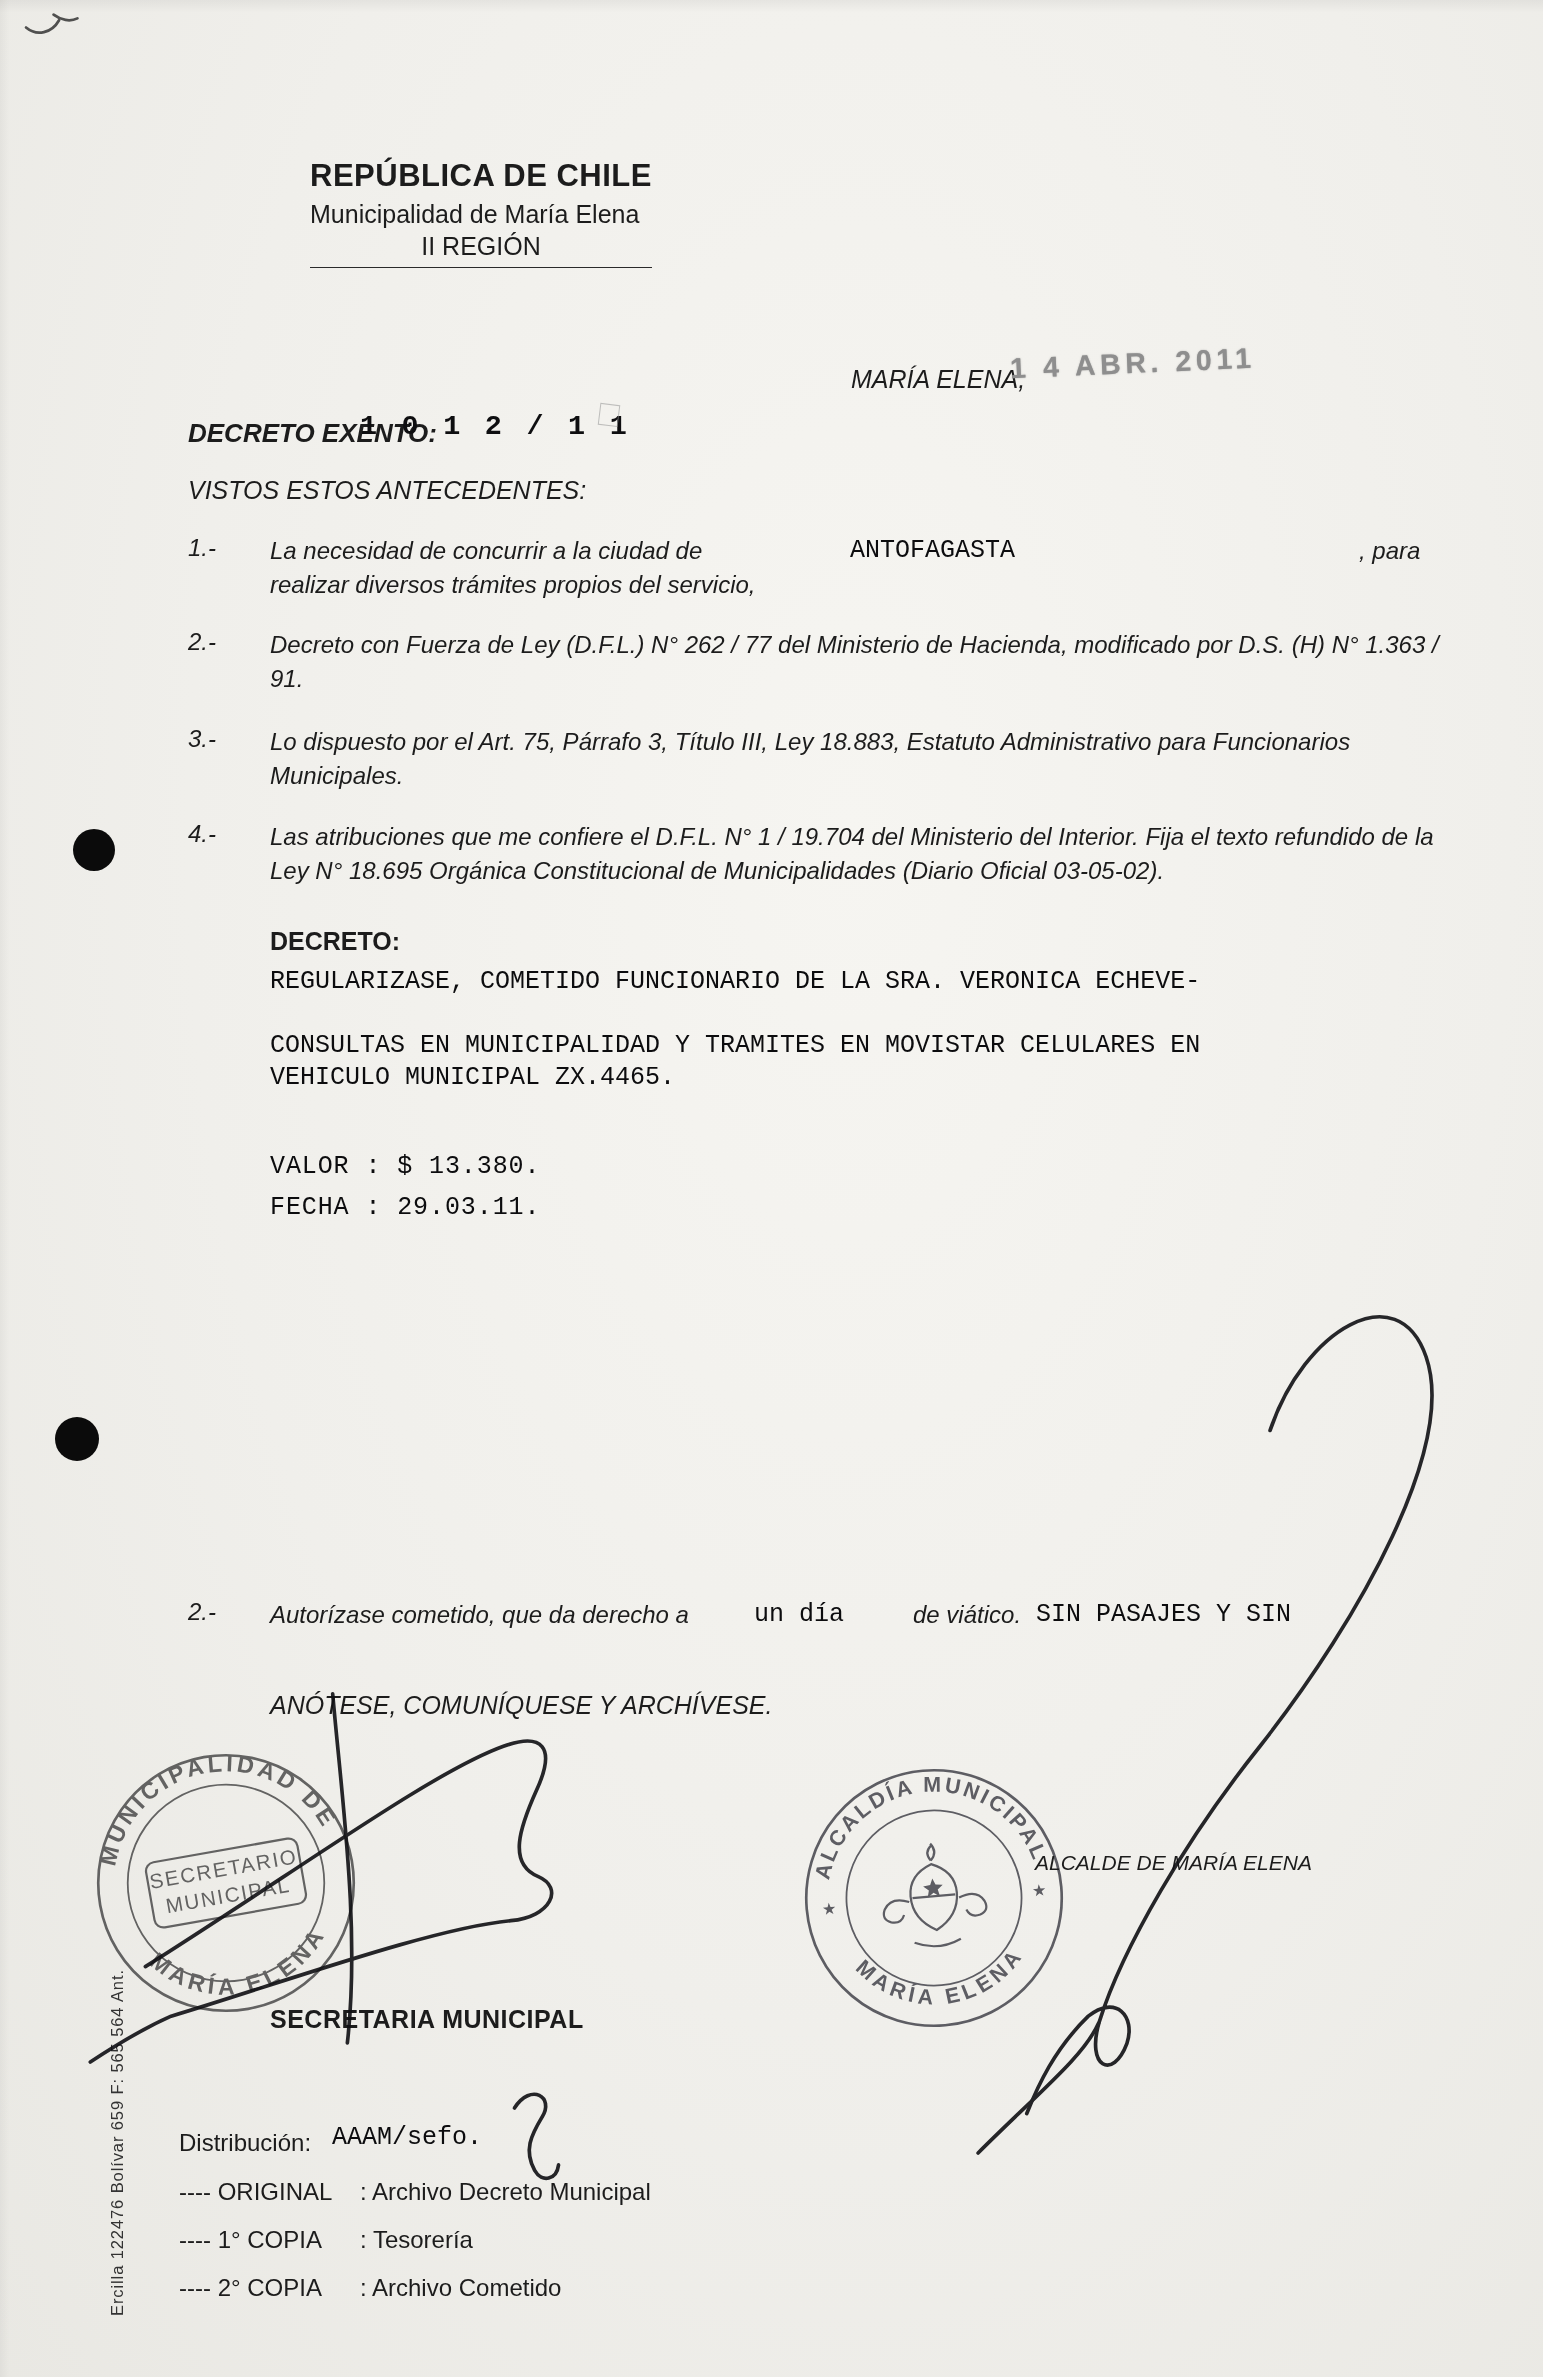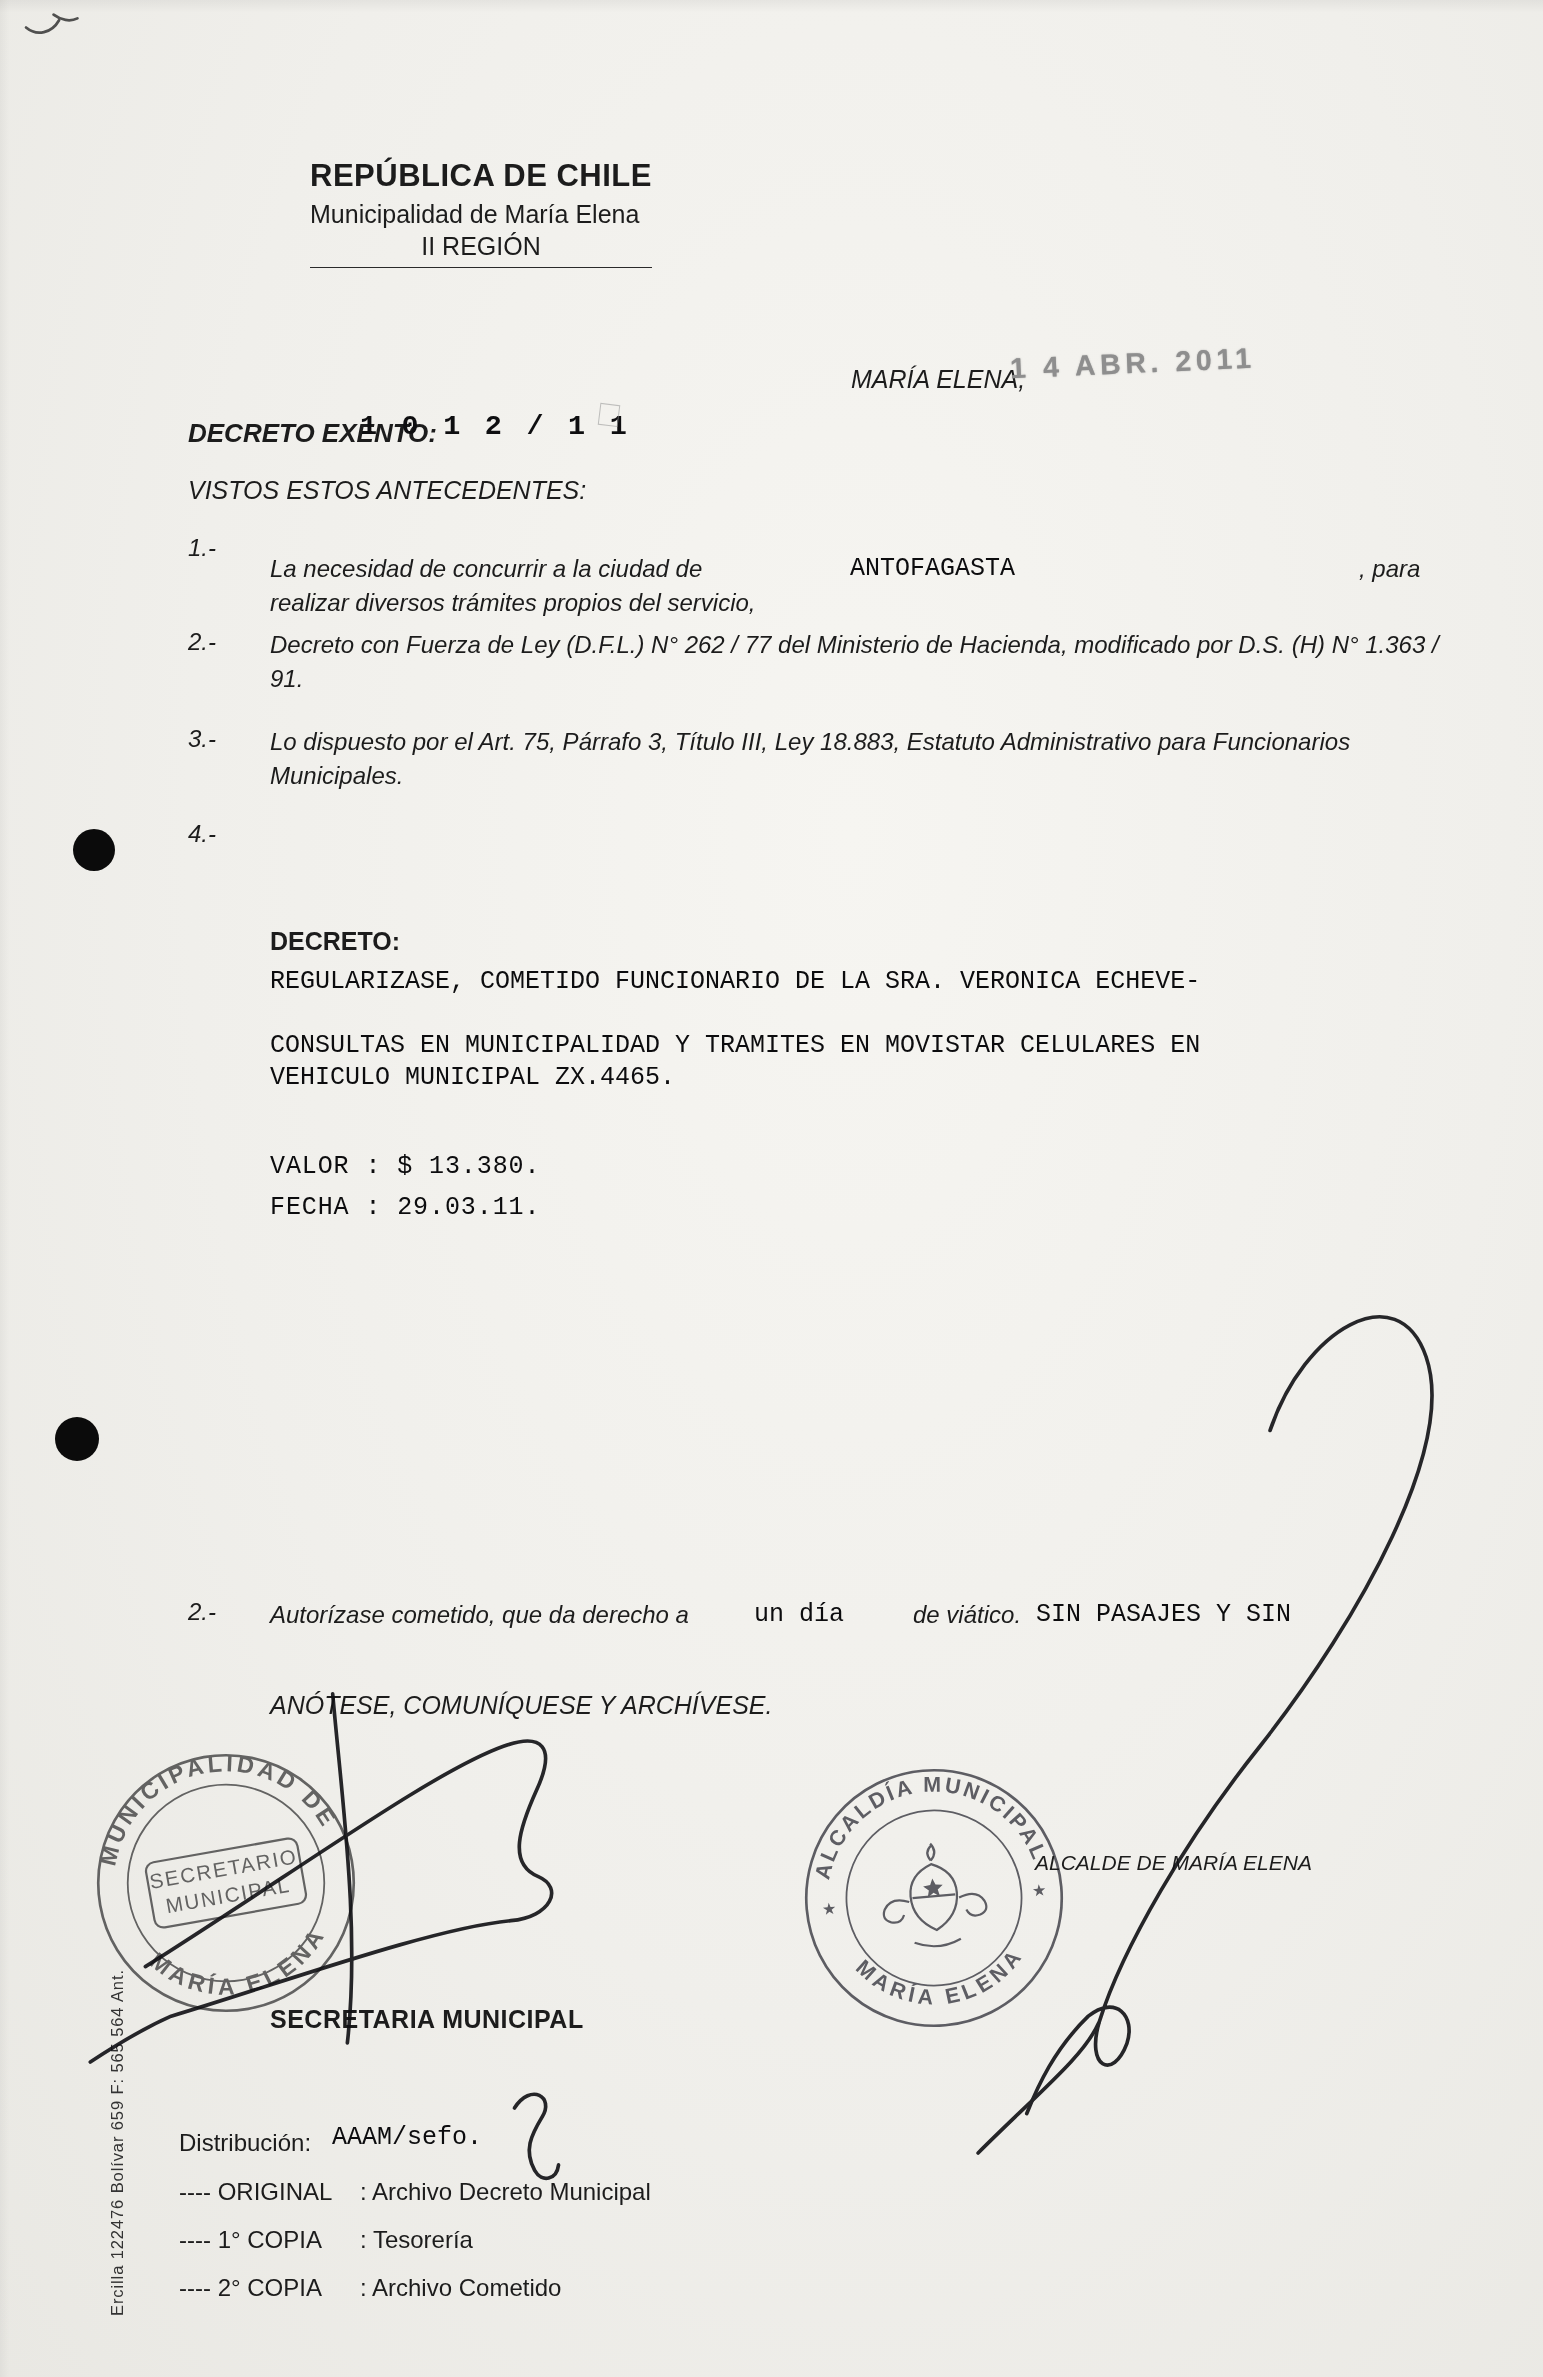--- a/index.html
+++ b/index.html
@@ -99,36 +99,37 @@
   <div class="abs place">MARÍA ELENA,</div>
   <div class="abs date-stamp">1 4 ABR. 2011</div>
 
   <div class="abs decree-label">DECRETO EXENTO:</div>
   <div class="abs decree-number mono">1 0 1 2 / 1 1</div>
   <div class="abs decree-artifact"></div>
 
   <div class="abs vistos">VISTOS ESTOS ANTECEDENTES:</div>
 
   <div class="abs item-num" style="top:534px;">1.-</div>
-  <div class="abs item-text" style="top:534px;margin-top:18px;">
+  <div class="abs item-text" style="top:534px;">
     <div class="rel" style="height:34px;">
       <span class="seg" style="left:0;">La necesidad de concurrir a la ciudad de</span>
       <span class="seg typed" style="left:580px;font-size:25px;">ANTOFAGASTA</span>
       <span class="seg" style="left:1089px;">, para</span>
     </div>
     <div>realizar diversos trámites propios del servicio,</div>
   </div>
 
   <div class="abs item-num" style="top:628px;">2.-</div>
   <div class="abs item-text" style="top:628px;">Decreto con Fuerza de Ley (D.F.L.) N° 262 / 77 del Ministerio de Hacienda, modificado por D.S. (H) N° 1.363 / 91.</div>
 
   <div class="abs item-num" style="top:725px;">3.-</div>
   <div class="abs item-text" style="top:725px;">Lo dispuesto por el Art. 75, Párrafo 3, Título III, Ley 18.883, Estatuto Administrativo para Funcionarios Municipales.</div>
 
   <div class="abs item-num" style="top:820px;">4.-</div>
+  <div class="abs item-text" style="top:820px;">Las atribuciones que me confiere el D.F.L. N° 1 / 19.704 del Ministerio del Interior. Fija el texto refundido de la Ley N° 18.695 Orgánica Constitucional de Municipalidades (Diario Oficial 03-05-02).</div>
 
   <div class="abs punch punch1"></div>
   <div class="abs punch punch2"></div>
 
   <div class="abs dec-head">DECRETO:</div>
   <div class="abs dec-body mono" style="top:966px;">REGULARIZASE, COMETIDO FUNCIONARIO DE LA SRA. VERONICA ECHEVE-</div>
   <div class="abs dec-body mono" style="top:1030px;">CONSULTAS EN MUNICIPALIDAD Y TRAMITES EN MOVISTAR CELULARES EN</div>
   <div class="abs dec-body mono" style="top:1062px;">VEHICULO MUNICIPAL ZX.4465.</div>
   <div class="abs valor mono">VALOR : $ 13.380.</div>
   <div class="abs fecha mono">FECHA : 29.03.11.</div>

